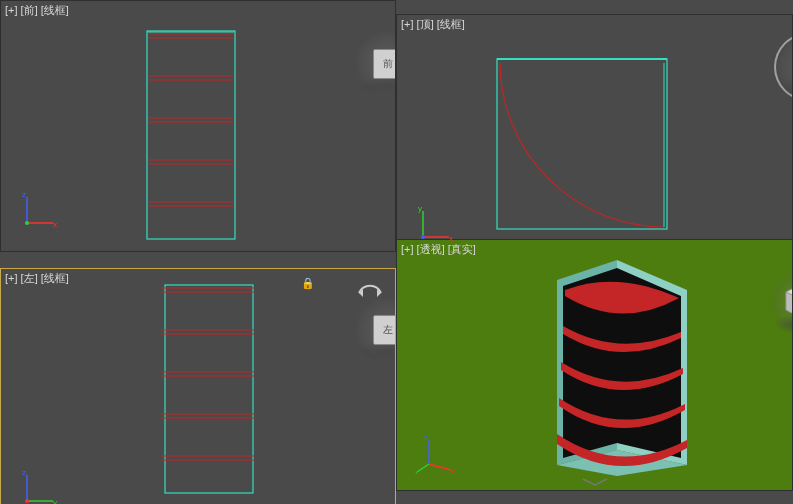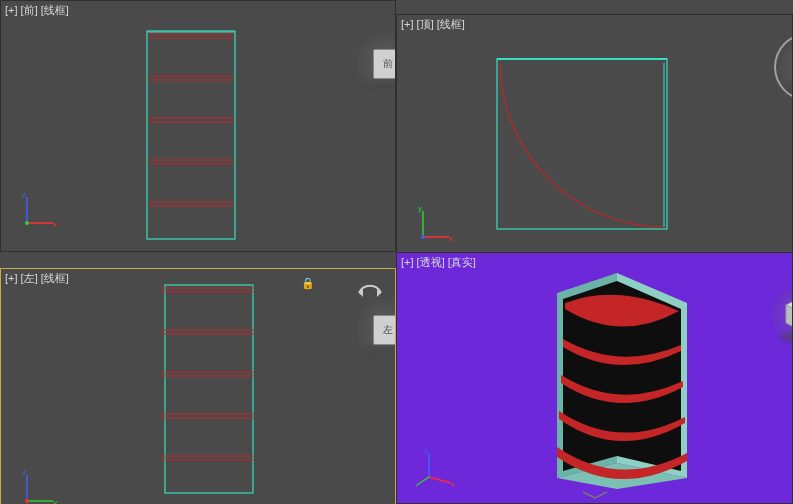--- a/index.html
+++ b/index.html
@@ -225,21 +225,21 @@
       <text x="34" y="36" fill="#30d030" font-size="8">y</text>
       <circle cx="8" cy="32" r="2" fill="#ff3030"></circle>
     </svg>
     <div class="viewcube" style="top:28px;right:40px">
       <div class="vc-base"></div>
       <div class="vc-ring"></div>
       <div class="vc-box">左</div>
     </div>
   </div>
 
-  <div class="vp" style="left:396px;top:252px;width:397px;height:252px;background:#6d28d9">
+  <div class="vp" style="left:396px;top:239px;width:397px;height:252px;background:#4d7c0f">
     <div class="vp-label">
       <span class="tok">[+]</span>
       <span class="tok">[透视]</span>
       <span class="tok">[真实]</span>
     </div>
 
     <svg width="397" height="252" style="position:absolute;left:0;top:0">
 
       <polygon points="160,40 220,20 220,210 160,225" fill="#6bb3a7"></polygon>
       <polygon points="220,20 290,50 290,225 220,210" fill="#8fd0c4"></polygon>

